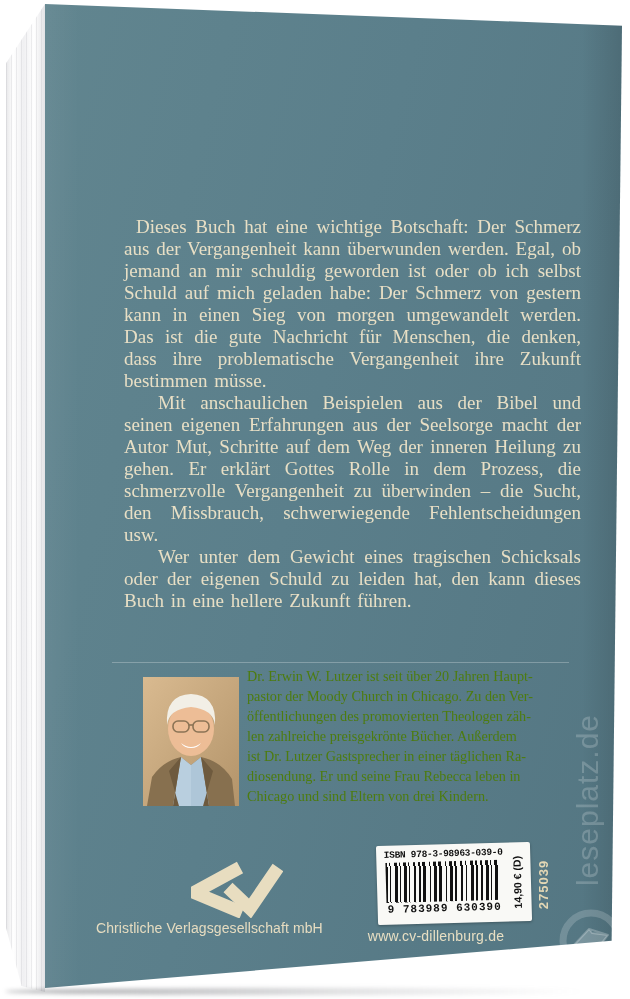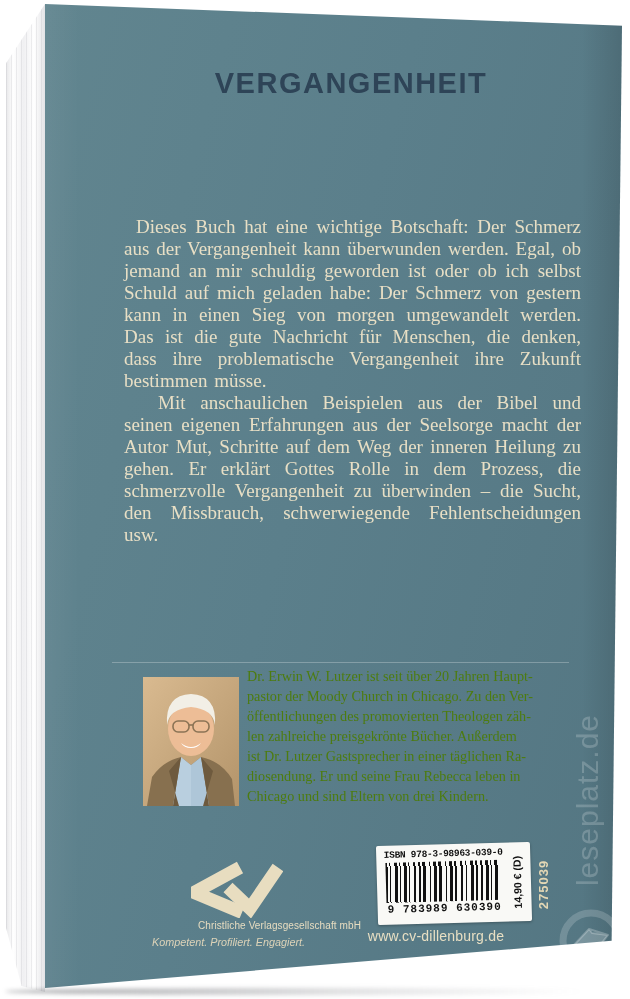--- a/index.html
+++ b/index.html
@@ -36,22 +36,22 @@
 
   
   .bio-divider{position:absolute;left:112px;top:662px;width:457px;height:1px;
     background:rgba(255,255,255,0.26);}
   .author-photo{position:absolute;left:143px;top:677px;width:96px;height:129px;overflow:hidden;}
   .author-bio{position:absolute;left:247px;top:666px;width:350px;color:#4d7c0f;
     font-family:"Liberation Serif",serif;font-size:14.2px;line-height:20px;white-space:pre-line;}
 
   
   .cv-logo{position:absolute;left:191px;top:861px;width:92px;height:57px;}
-  .publisher-name{position:absolute;left:96px;top:920px;width:265px;text-align:right;
-    color:#e6dcc0;font-size:10px;letter-spacing:0.1px;}
+  .publisher-name{position:absolute;left:96px;top:920px;width:265px;text-align:left;
+    color:#e6dcc0;font-size:14px;letter-spacing:0.1px;}
   .publisher-tagline{position:absolute;left:96px;top:936px;width:265px;text-align:center;
     color:#ddd3b8;font-size:10.8px;font-style:italic;}
   .website{position:absolute;left:361px;top:928px;width:150px;text-align:center;
     color:#e8dfc3;font-size:14px;font-weight:400;letter-spacing:0.2px;}
 
   
   .bc-label{position:absolute;left:377px;top:844px;width:154px;height:79px;
     background:#f9f9f6;border-radius:2px;transform:rotate(-1.6deg);
     box-shadow:0 1px 3px rgba(0,0,0,0.3);display:flex;padding:3px 3px 3px 5px;box-sizing:border-box;}
   .bc-left{flex:1;display:flex;flex-direction:column;align-items:center;overflow:hidden;}
@@ -87,26 +87,26 @@
 </head>
 <body>
 
 <div id="scene">
 
   <div class="pages"></div>
   <div class="cover"></div>
   <div class="book-shadow"></div>
 
   <div class="title-block">
-    <div class="title-navy">VERGANGENHEIT</div>
   </div>
 
   <div class="blurb">
     <p class="first">Dieses Buch hat eine wichtige Botschaft: Der Schmerz aus der Vergangenheit kann überwunden werden. Egal, ob jemand an mir schuldig geworden ist oder ob ich selbst Schuld auf mich geladen habe: Der Schmerz von gestern kann in einen Sieg von morgen umgewandelt werden. Das ist die gute Nachricht für Menschen, die denken, dass ihre problematische Vergangenheit ihre Zukunft bestimmen müsse.</p>
     <p>Mit anschaulichen Beispielen aus der Bibel und seinen eigenen Erfahrungen aus der Seelsorge macht der Autor Mut, Schritte auf dem Weg der inneren Heilung zu gehen. Er erklärt Gottes Rolle in dem Prozess, die schmerzvolle Vergangenheit zu überwinden – die Sucht, den Missbrauch, schwerwiegende Fehlentscheidungen usw.</p>
+    <p>Wer unter dem Gewicht eines tragischen Schicksals oder der eigenen Schuld zu leiden hat, den kann dieses Buch in eine hellere Zukunft führen.</p>
   </div>
 
   <div class="bio-divider"></div>
 
   <div class="author-photo">
     <svg width="96" height="129" viewBox="0 0 96 129">
       <defs>
         <linearGradient id="phbg" x1="0" y1="0" x2="1" y2="1">
           <stop offset="0" stop-color="#d9ba90"></stop>
             <stop offset="1" stop-color="#b3946a"></stop>
@@ -133,21 +133,20 @@
 len zahlreiche preisgekrönte Bücher. Außerdem
 ist Dr. Lutzer Gastsprecher in einer täglichen Ra-
 diosendung. Er und seine Frau Rebecca leben in
 Chicago und sind Eltern von drei Kindern.</div>
 
   <svg class="cv-logo" viewBox="0 0 92 56">
     <path d="M49 6 L3 31 L51 51" fill="none" stroke="#e8ddc0" stroke-width="13"></path>
     <path d="M37 26 L59 47 L87 6" fill="none" stroke="#e8ddc0" stroke-width="13"></path>
   </svg>
   <div class="publisher-name">Christliche Verlagsgesellschaft mbH</div>
-  <div class="publisher-tagline">Kompetent. Profiliert. Engagiert.</div>
 
   <div class="bc-label">
     <div class="bc-left">
       <div class="bc-isbn">ISBN 978-3-98963-039-0</div>
       <div class="bc-bars"></div>
       <div class="bc-digits">9 783989 630390</div>
     </div>
     <div class="bc-price">
       <span>14,90 € (D)</span>
     </div>

